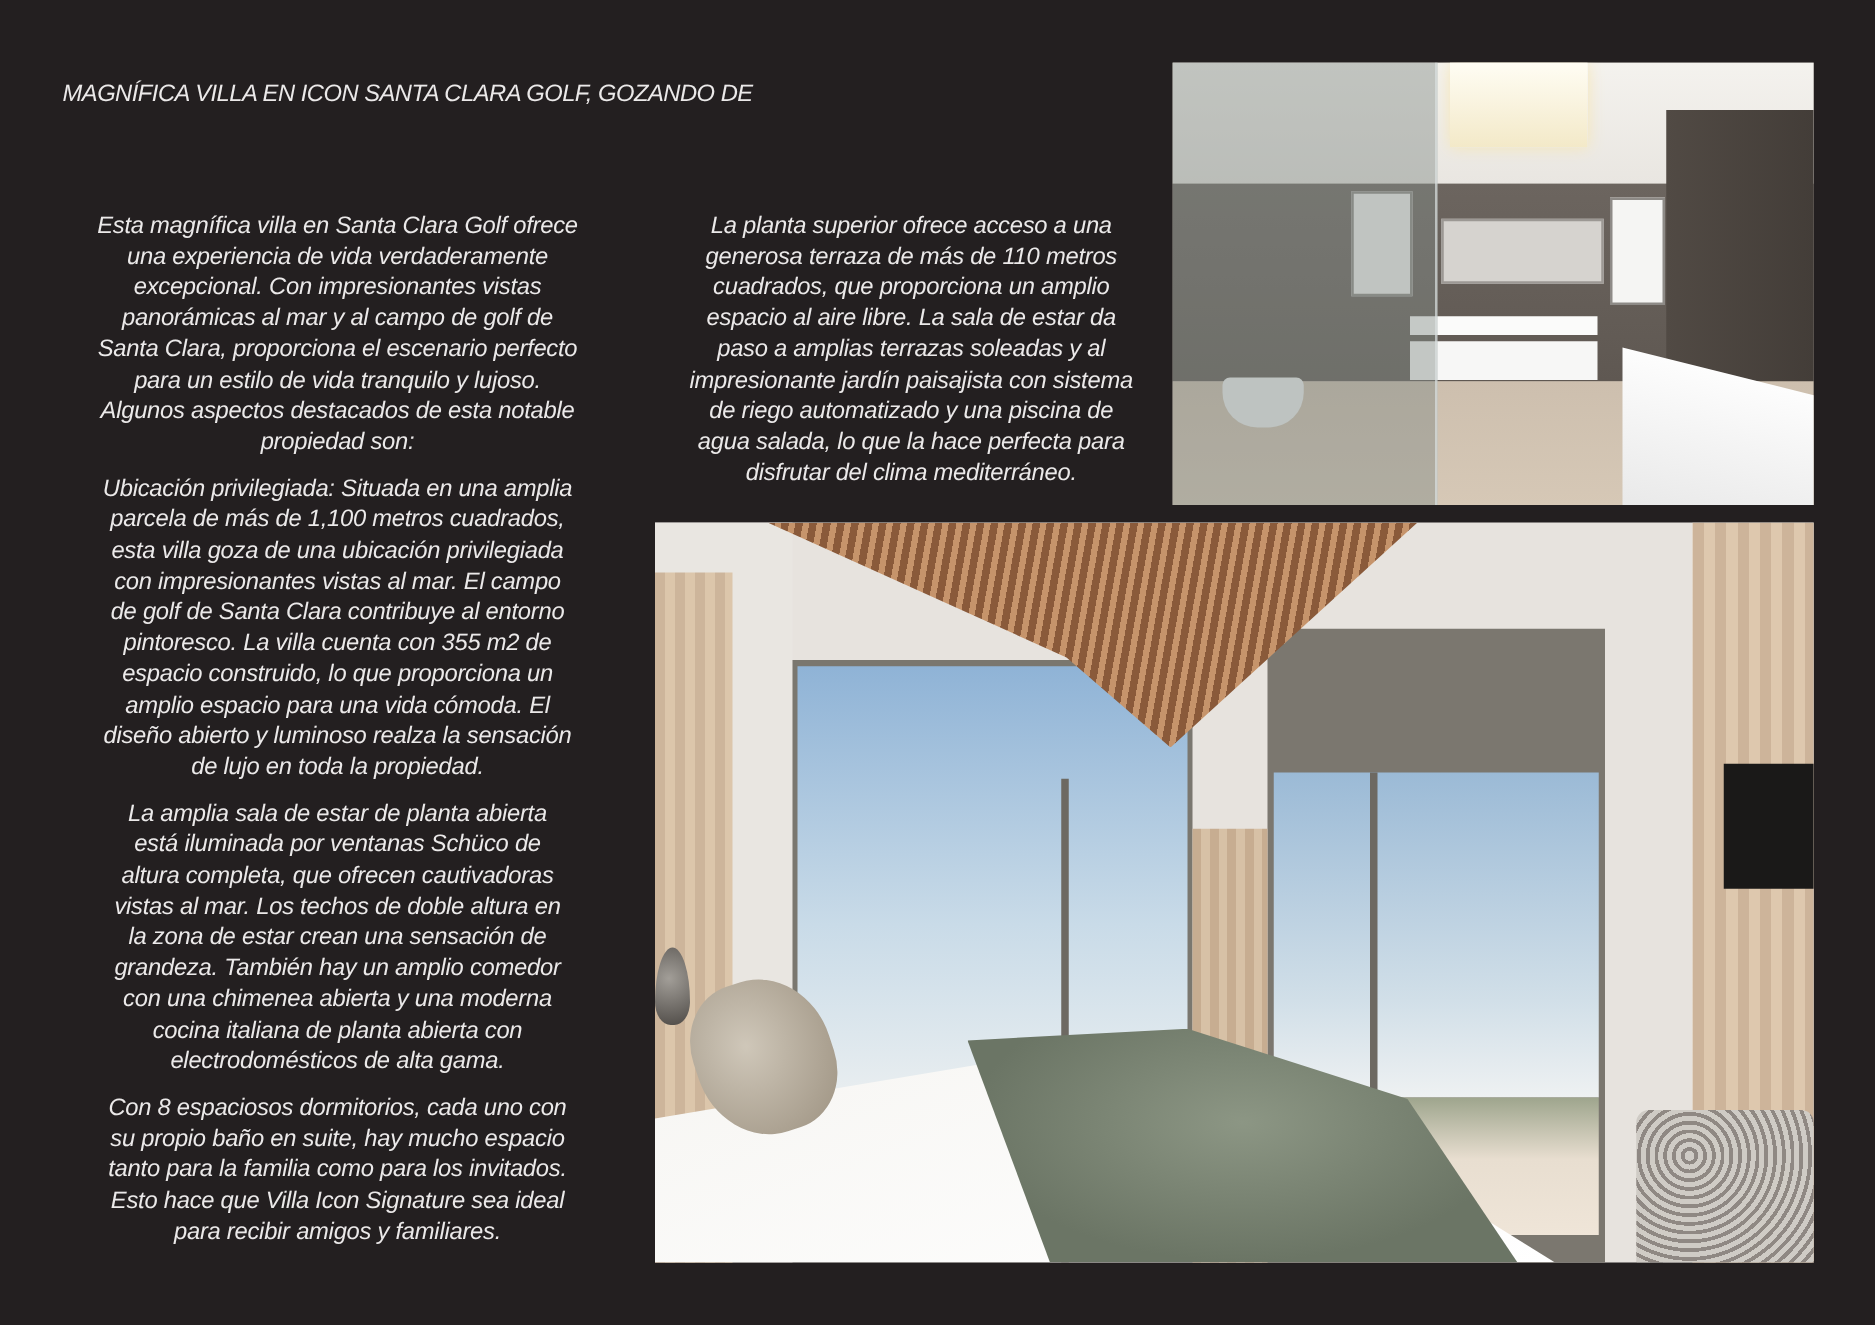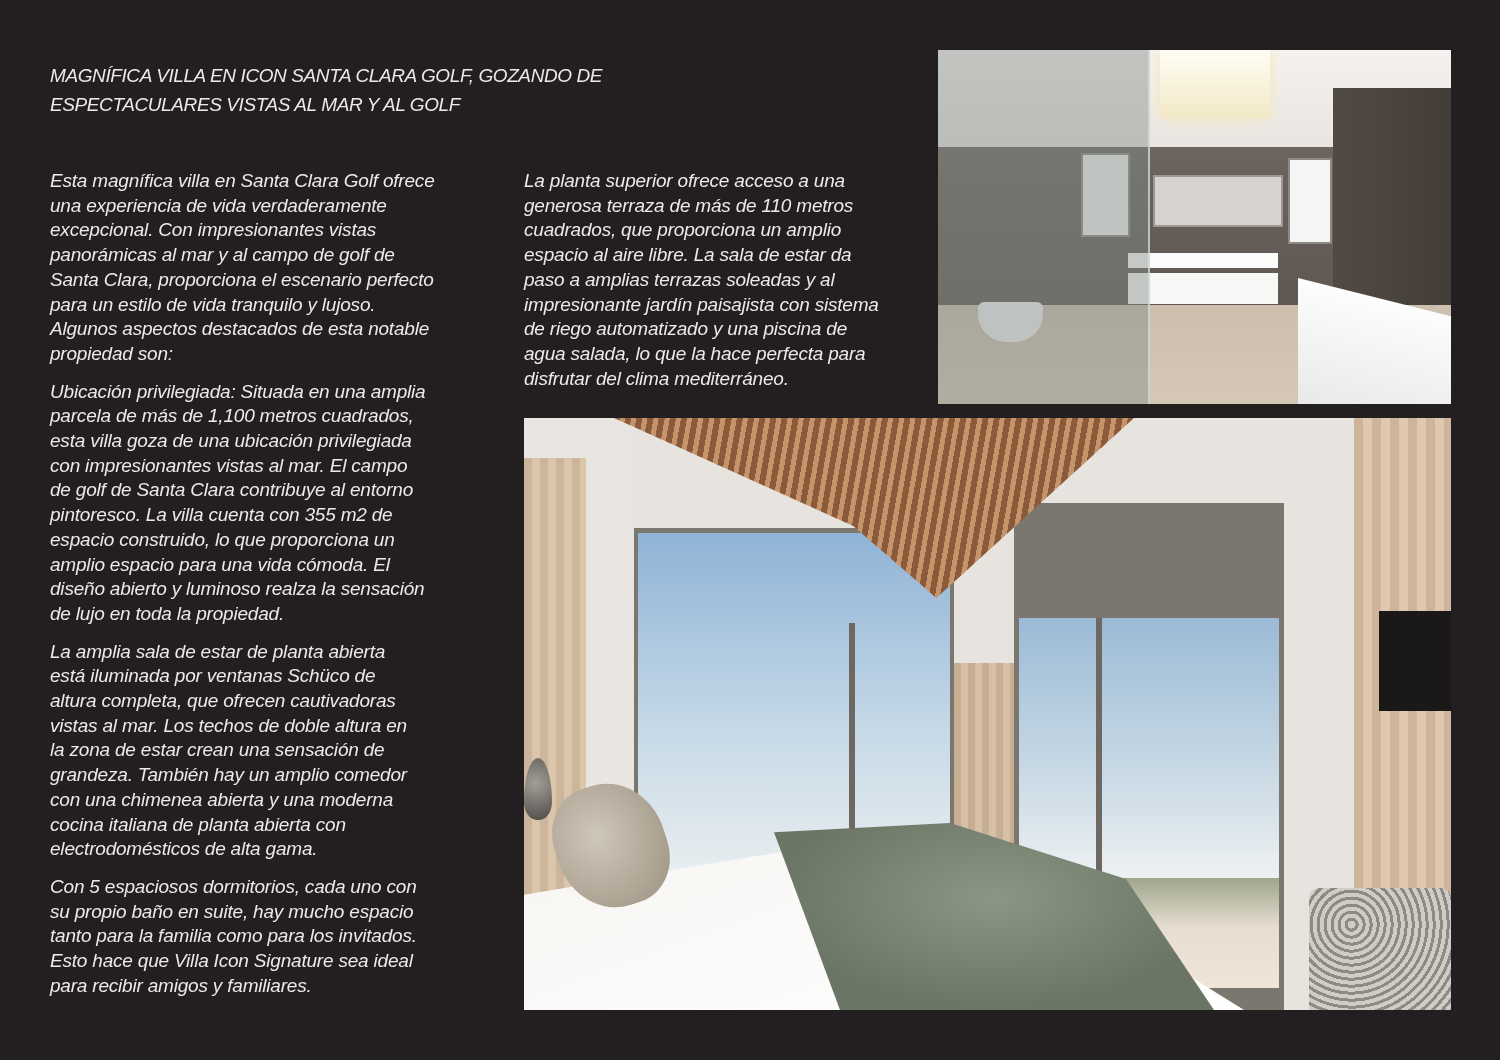--- a/index.html
+++ b/index.html
@@ -13,21 +13,21 @@
     .title {
       position: absolute; left: 50px; top: 61px; width: 800px;
       font-size: 19px; font-style: italic; font-weight: normal;
       line-height: 29px; letter-spacing: -0.4px; margin: 0;
       text-transform: uppercase;
     }
     .col {
       position: absolute; font-style: italic; font-size: 19px;
       line-height: 24.7px; letter-spacing: -0.2px;
     }
-    .col p { margin: 0 0 13px 0; white-space: pre-line; }
+    .col p { margin: 0 0 13px 0; white-space: pre-line; text-align: center; }
     .col-left { left: 50px; top: 169px; width: 440px; }
     .col-mid { left: 524px; top: 169px; width: 410px; }
 
     .photo { position: absolute; overflow: hidden; }
 
     
     .bath { left: 938px; top: 50px; width: 513px; height: 354px; background: #8d8780; }
     .bath .ceiling { position:absolute; left:0; top:0; width:100%; height:97px;
       background: linear-gradient(180deg,#f4f2ee 0%,#e9e6e1 100%); }
     .bath .skylight { position:absolute; left:222px; top:0; width:110px; height:68px;
@@ -85,21 +85,20 @@
     .bed .pillow { position:absolute; left:32px; top:365px; width:110px; height:125px;
       background: radial-gradient(ellipse at 40% 40%,#cfc7b9,#9c9180); border-radius: 40% 50% 40% 50%; transform: rotate(-18deg); }
     .bed .chair { position:absolute; left:785px; top:470px; width:142px; height:122px;
       background: repeating-radial-gradient(circle at 30% 30%,#cfcbc5 0 4px,#8f8883 4px 7px); border-radius: 10px 10px 0 0; }
   </style>
 </head>
 <body>
 
 <h1 class="title">
   <span>MAGNÍFICA VILLA EN ICON SANTA CLARA GOLF, GOZANDO DE</span><br>
-  <span>ESPECTACULARES VISTAS AL MAR Y AL GOLF</span>
 </h1>
 
 <div class="col col-left">
   <p>Esta magnífica villa en Santa Clara Golf ofrece
 una experiencia de vida verdaderamente
 excepcional. Con impresionantes vistas
 panorámicas al mar y al campo de golf de
 Santa Clara, proporciona el escenario perfecto
 para un estilo de vida tranquilo y lujoso.
 Algunos aspectos destacados de esta notable
@@ -116,21 +115,21 @@
 de lujo en toda la propiedad.</p>
   <p>La amplia sala de estar de planta abierta
 está iluminada por ventanas Schüco de
 altura completa, que ofrecen cautivadoras
 vistas al mar. Los techos de doble altura en
 la zona de estar crean una sensación de
 grandeza. También hay un amplio comedor
 con una chimenea abierta y una moderna
 cocina italiana de planta abierta con
 electrodomésticos de alta gama.</p>
-  <p>Con 5 espaciosos dormitorios, cada uno con
+  <p>Con 8 espaciosos dormitorios, cada uno con
 su propio baño en suite, hay mucho espacio
 tanto para la familia como para los invitados.
 Esto hace que Villa Icon Signature sea ideal
 para recibir amigos y familiares.</p>
 </div>
 
 <div class="col col-mid">
   <p>La planta superior ofrece acceso a una
 generosa terraza de más de 110 metros
 cuadrados, que proporciona un amplio

